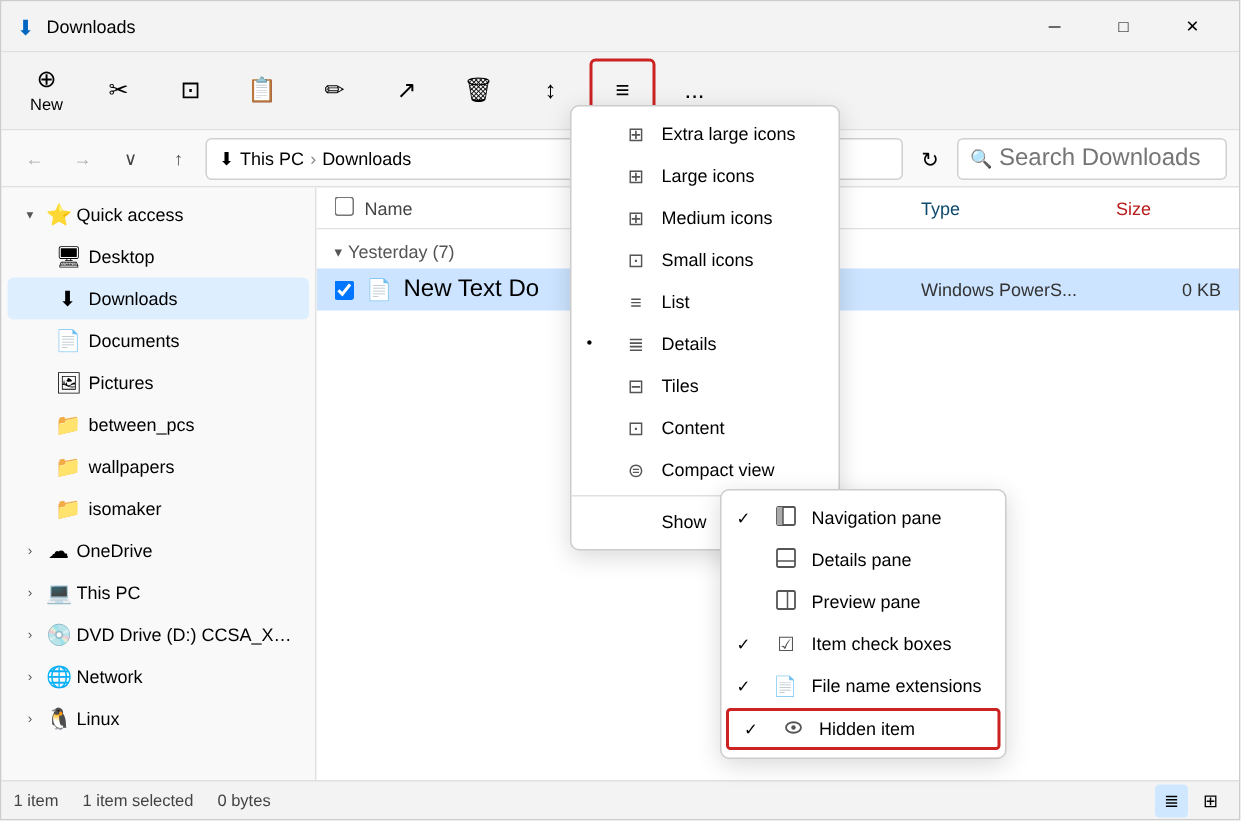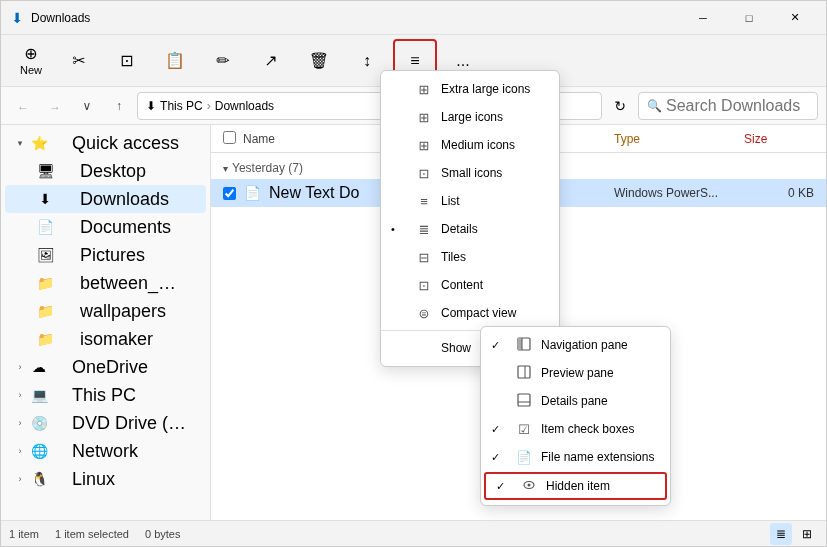--- a/index.html
+++ b/index.html
@@ -208,25 +208,24 @@
 
     .sidebar-item-icon {
       font-size: 14px;
       width: 16px;
       text-align: center;
       flex-shrink: 0;
     }
 
     .sidebar-item-label {
       flex: 1;
-      font-size: 18px;
+      font-size: 12px;
       white-space: nowrap;
       overflow: hidden;
       text-overflow: ellipsis;
-      margin-left: 21px;
     }
 
     .sidebar-pin {
       font-size: 10px;
       color: #888;
       opacity: 0;
     }
 
     .sidebar-expand {
       width: 14px;
@@ -262,21 +261,21 @@
       align-items: center;
       padding: 4px 12px;
       border-bottom: 1px solid #e0e0e0;
       background: #fff;
       height: 28px;
     }
 
     .col-check { width: 20px; }
     .col-name { flex: 1; font-size: 12px; color: #444; font-weight: 500; }
     .col-modified { width: 140px; font-size: 12px; color: #444; font-weight: 500; }
-    .col-type { width: 130px; font-size: 12px; color: #a16207; font-weight: 500; }
+    .col-type { width: 130px; font-size: 12px; color: #0c4a6e; font-weight: 500; }
     .col-size { width: 70px; font-size: 12px; color: #b91c1c; font-weight: 500; }
 
     .file-list {
       flex: 1;
       overflow-y: auto;
       background: #fff;
       padding: 4px 0;
     }
 
     .file-group-label {
@@ -708,34 +707,34 @@
         <line x1="5" y1="1" x2="5" y2="13" stroke="#555" stroke-width="1"></line>
       </svg>
     </span>
     <span class="item-label">Navigation pane</span>
   </div>
   <div class="dropdown-item">
     <span class="item-check"></span>
     <span class="item-icon">
       <svg width="14" height="14" viewBox="0 0 14 14" fill="none" xmlns="http://www.w3.org/2000/svg">
         <rect x="1" y="1" width="12" height="12" rx="1" stroke="#555" stroke-width="1.2" fill="none"></rect>
+        <line x1="1" y1="9" x2="13" y2="9" stroke="#555" stroke-width="1"></line>
+      </svg>
+    </span>
+    <span class="item-label">Details pane</span>
+  </div>
+  <div class="dropdown-item">
+    <span class="item-check"></span>
+    <span class="item-icon">
+      <svg width="14" height="14" viewBox="0 0 14 14" fill="none" xmlns="http://www.w3.org/2000/svg">
+        <rect x="1" y="1" width="12" height="12" rx="1" stroke="#555" stroke-width="1.2" fill="none"></rect>
         <line x1="8" y1="1" x2="8" y2="13" stroke="#555" stroke-width="1"></line>
       </svg>
     </span>
     <span class="item-label">Preview pane</span>
-  </div>
-  <div class="dropdown-item">
-    <span class="item-check"></span>
-    <span class="item-icon">
-      <svg width="14" height="14" viewBox="0 0 14 14" fill="none" xmlns="http://www.w3.org/2000/svg">
-        <rect x="1" y="1" width="12" height="12" rx="1" stroke="#555" stroke-width="1.2" fill="none"></rect>
-        <line x1="1" y1="9" x2="13" y2="9" stroke="#555" stroke-width="1"></line>
-      </svg>
-    </span>
-    <span class="item-label">Details pane</span>
   </div>
   <div class="dropdown-item">
     <span class="item-check" style="color:#000">✓</span>
     <span class="item-icon">☑</span>
     <span class="item-label">Item check boxes</span>
   </div>
   <div class="dropdown-item">
     <span class="item-check" style="color:#000">✓</span>
     <span class="item-icon">📄</span>
     <span class="item-label">File name extensions</span>

